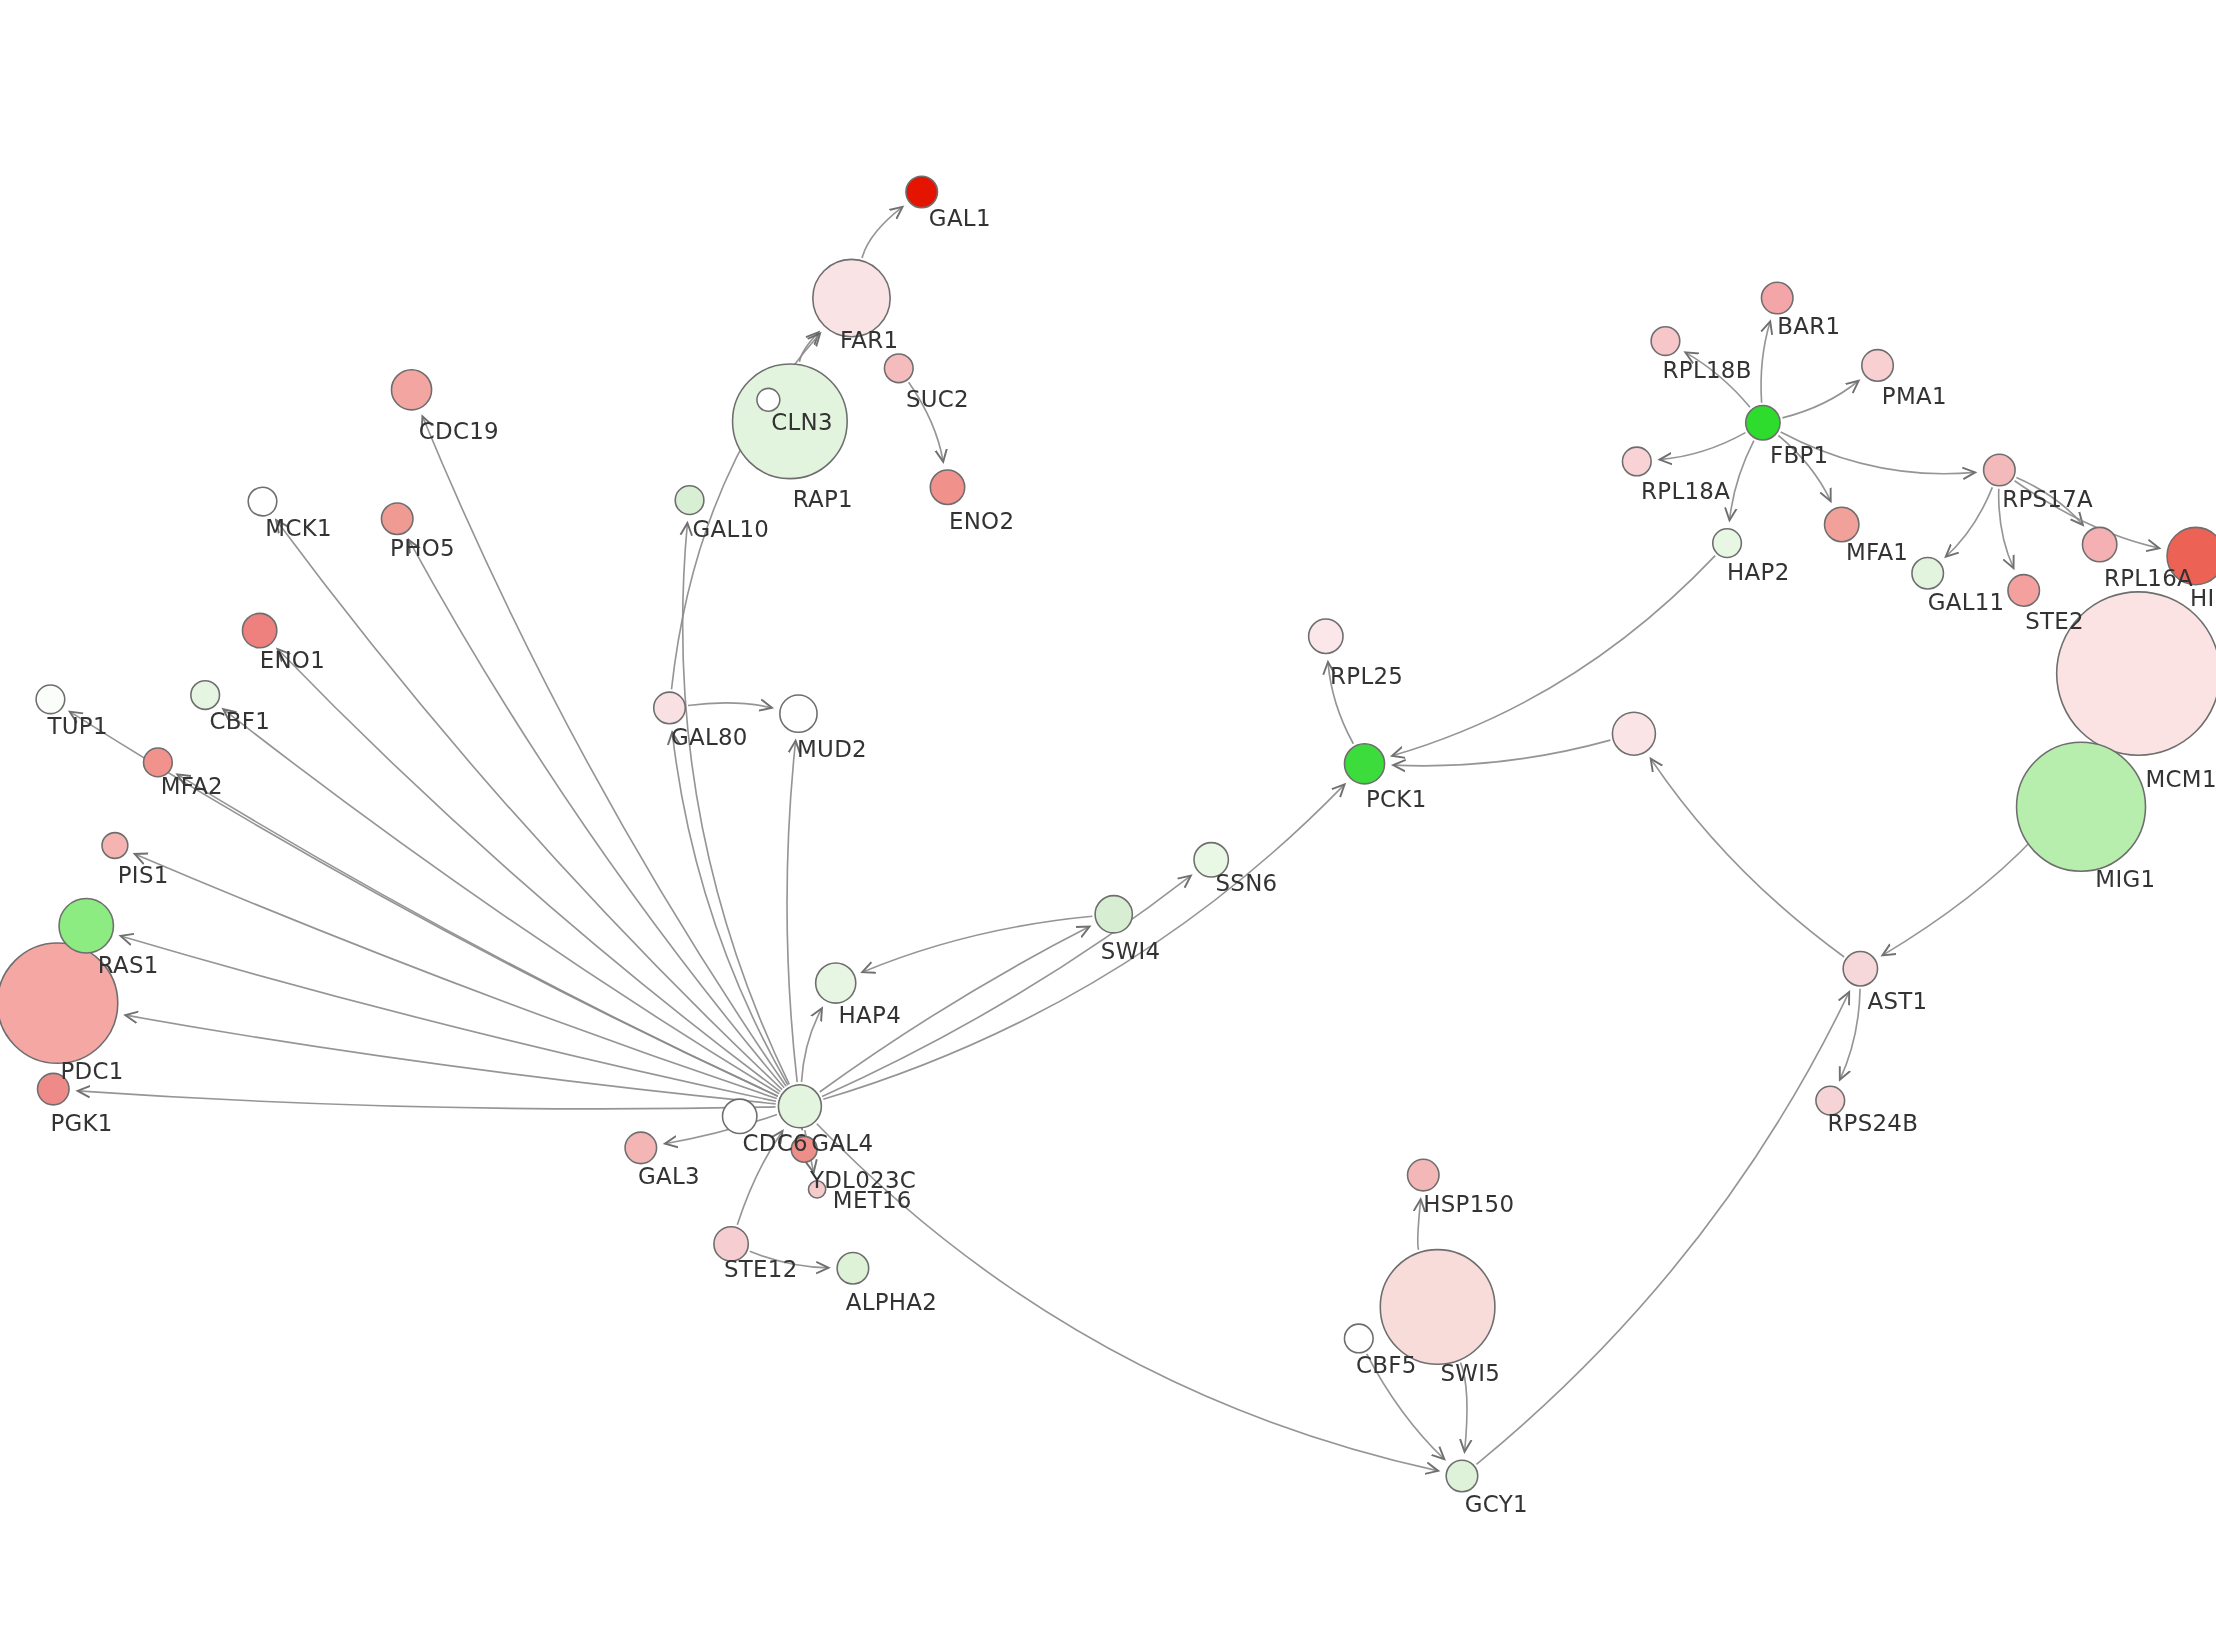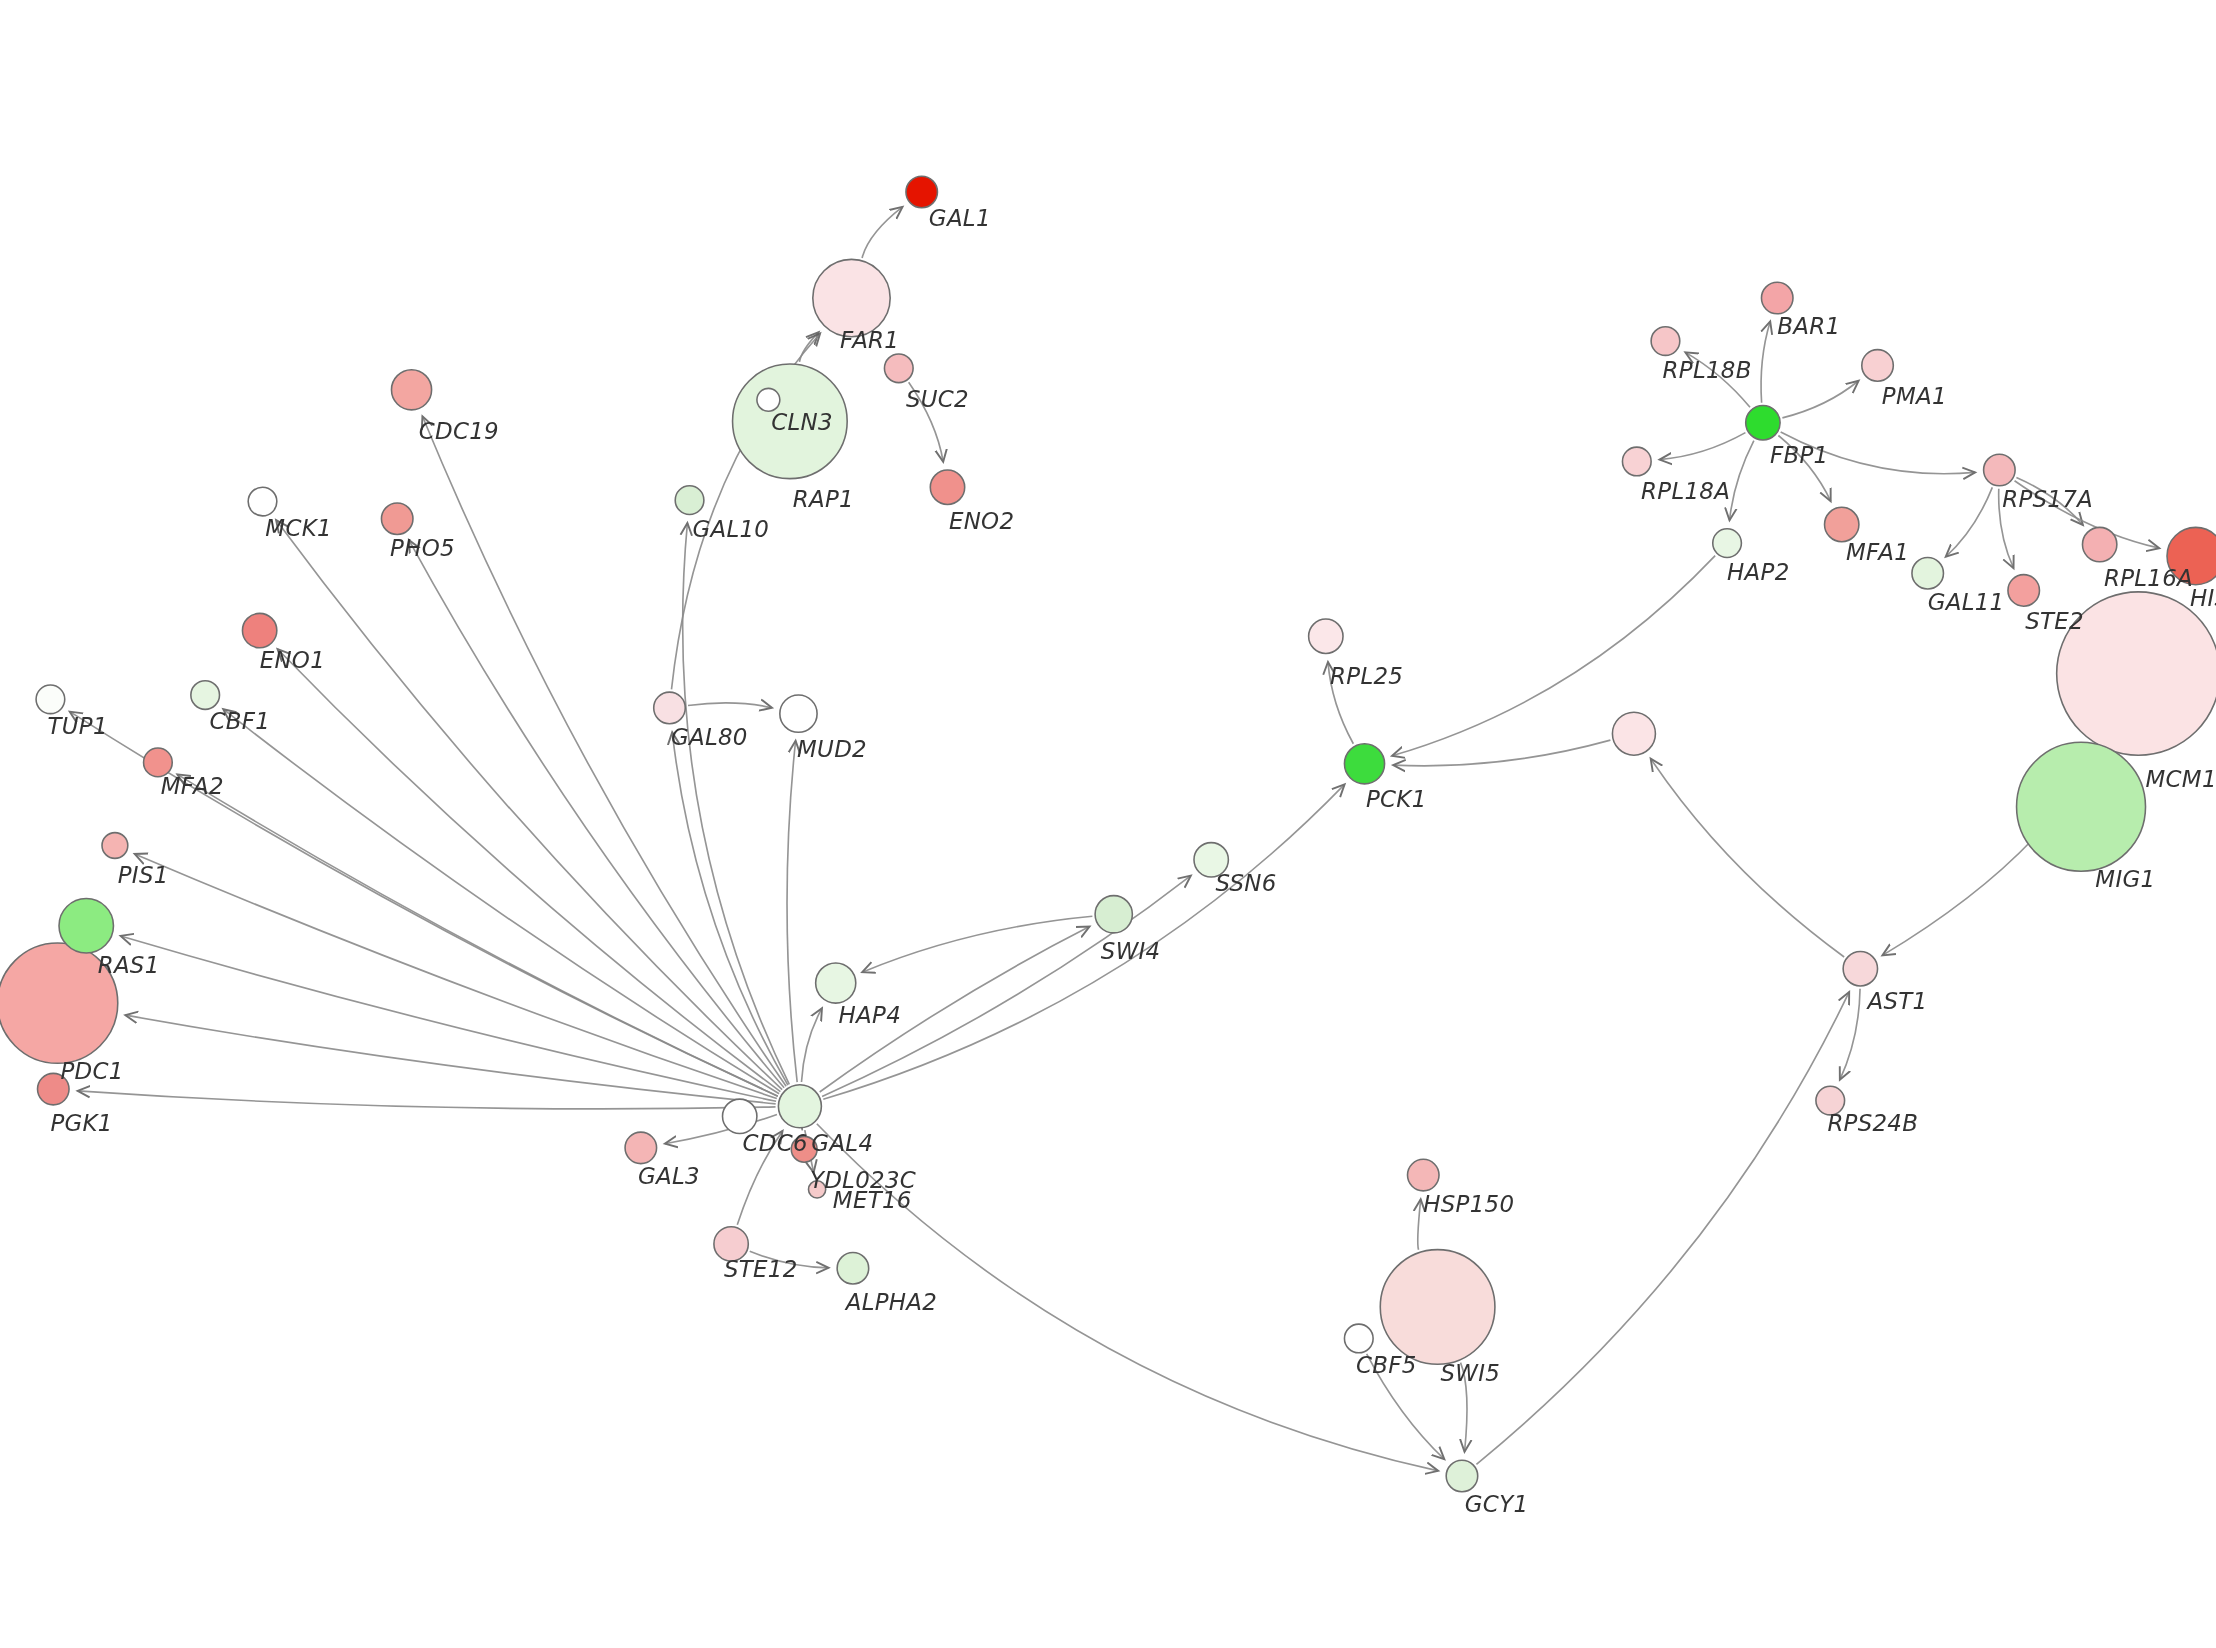--- a/index.html
+++ b/index.html
@@ -1,17 +1,17 @@
 <!DOCTYPE html>
 <html style="font-size:12.4px"><head>
 <meta charset="utf-8">
 <style>
   html,body{margin:0;padding:0;background:#ffffff;}
   body{width:2216px;height:1648px;overflow:hidden;font-family:"DejaVu Sans",sans-serif;}
-  #viewport{width:2216px;height:1648px;font-style:italic;}
+  #viewport{width:2216px;height:1648px;}
   svg{display:block;}
   .edge{fill:none;stroke:#8a8a8a;stroke-width:1.15;opacity:0.9;}
   .node{stroke:#6e6e6e;stroke-width:1.1;}
   .node-label{font-size:16px;fill:#333333;letter-spacing:0.2px;}
 </style>
 </head>
 <body>
 
 <div id="viewport">
   <svg id="graph" width="2216" height="1648" viewBox="0 0 1546 1150" xmlns="http://www.w3.org/2000/svg">

